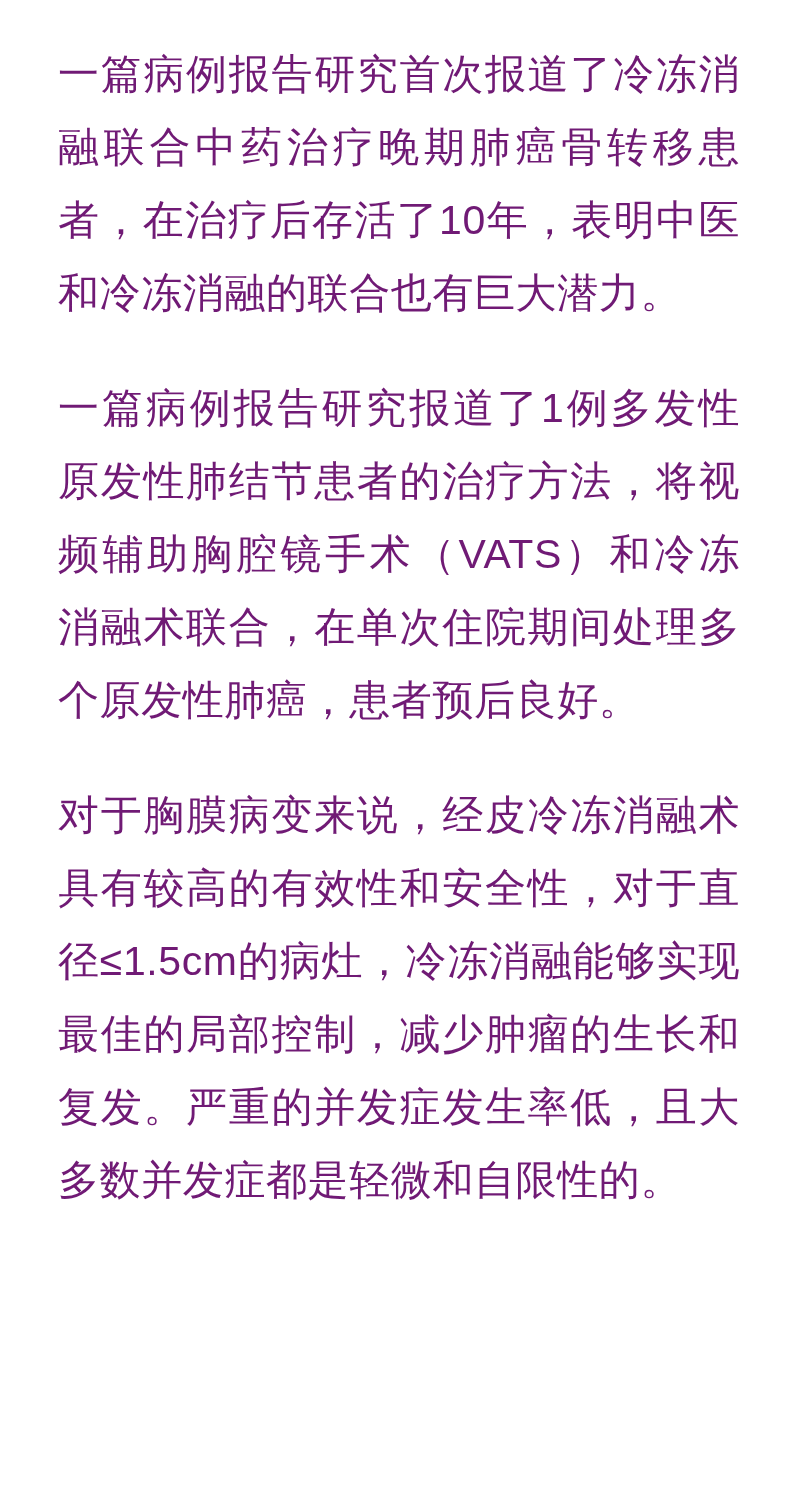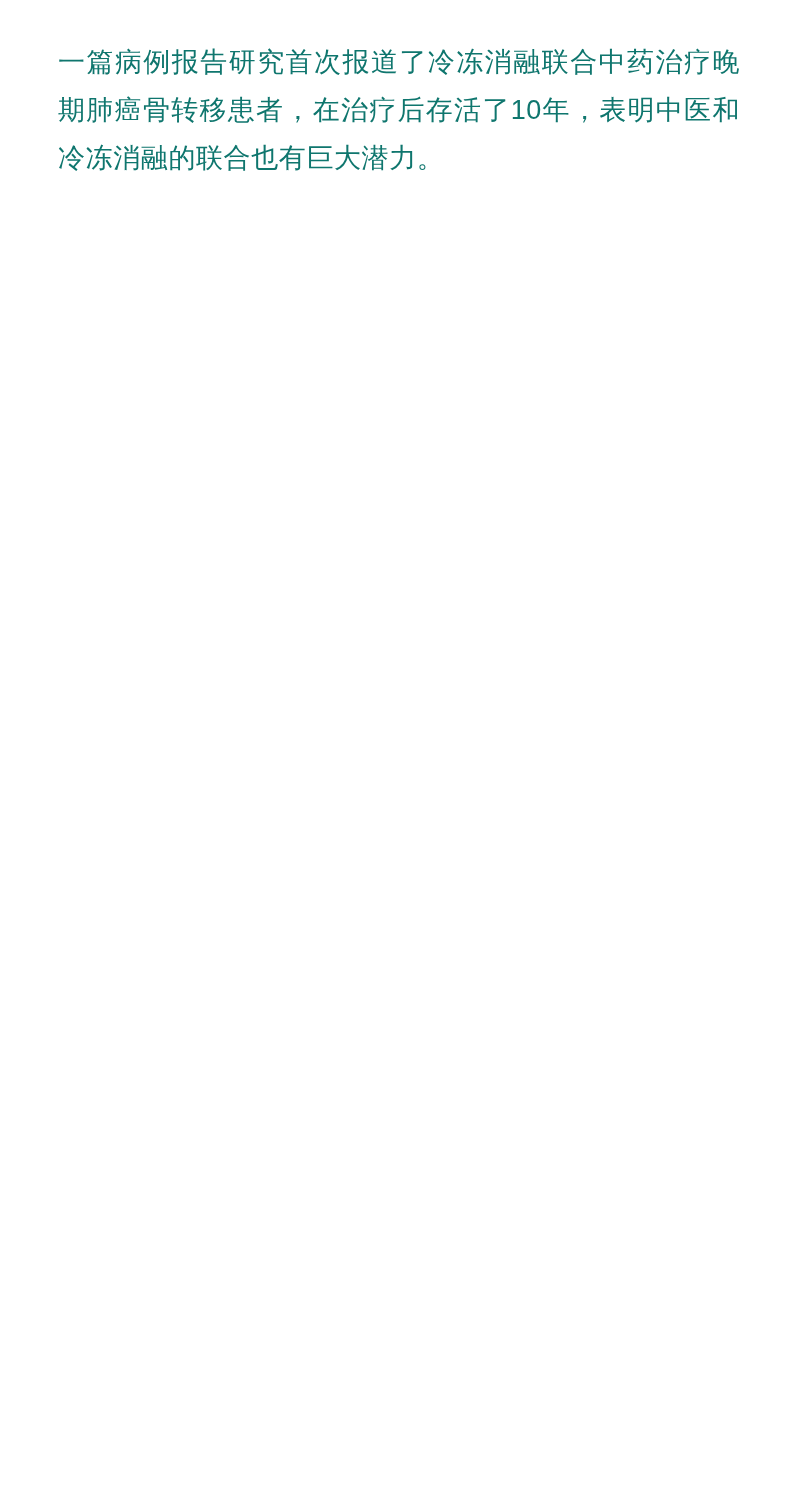--- a/index.html
+++ b/index.html
@@ -15,32 +15,34 @@
     -webkit-font-smoothing: antialiased;
   }
   .article {
     box-sizing: border-box;
     width: 800px;
     min-height: 1506px;
     padding: 38px 60px 30px 58px;
     background: #ffffff;
   }
   .para {
-    font-size: 27px;
+    font-size: 41px;
     line-height: 1.78;
     letter-spacing: 0.6px;
-    color: #0f766e;
+    color: #701a75;
     margin: 0 0 42px 0;
     text-align: justify;
     text-justify: inter-ideograph;
     word-break: break-all;
     font-weight: 400;
   }
   .para:last-child {
     margin-bottom: 0;
   }
 </style>
 </head>
 <body>
 
 <div class="article">
   <p class="para">一篇病例报告研究首次报道了冷冻消融联合中药治疗晚期肺癌骨转移患者，在治疗后存活了10年，表明中医和冷冻消融的联合也有巨大潜力。</p>
+  <p class="para">一篇病例报告研究报道了1例多发性原发性肺结节患者的治疗方法，将视频辅助胸腔镜手术（VATS）和冷冻消融术联合，在单次住院期间处理多个原发性肺癌，患者预后良好。</p>
+  <p class="para">对于胸膜病变来说，经皮冷冻消融术具有较高的有效性和安全性，对于直径≤1.5cm的病灶，冷冻消融能够实现最佳的局部控制，减少肿瘤的生长和复发。严重的并发症发生率低，且大多数并发症都是轻微和自限性的。</p>
 </div>
 
 </body></html>

